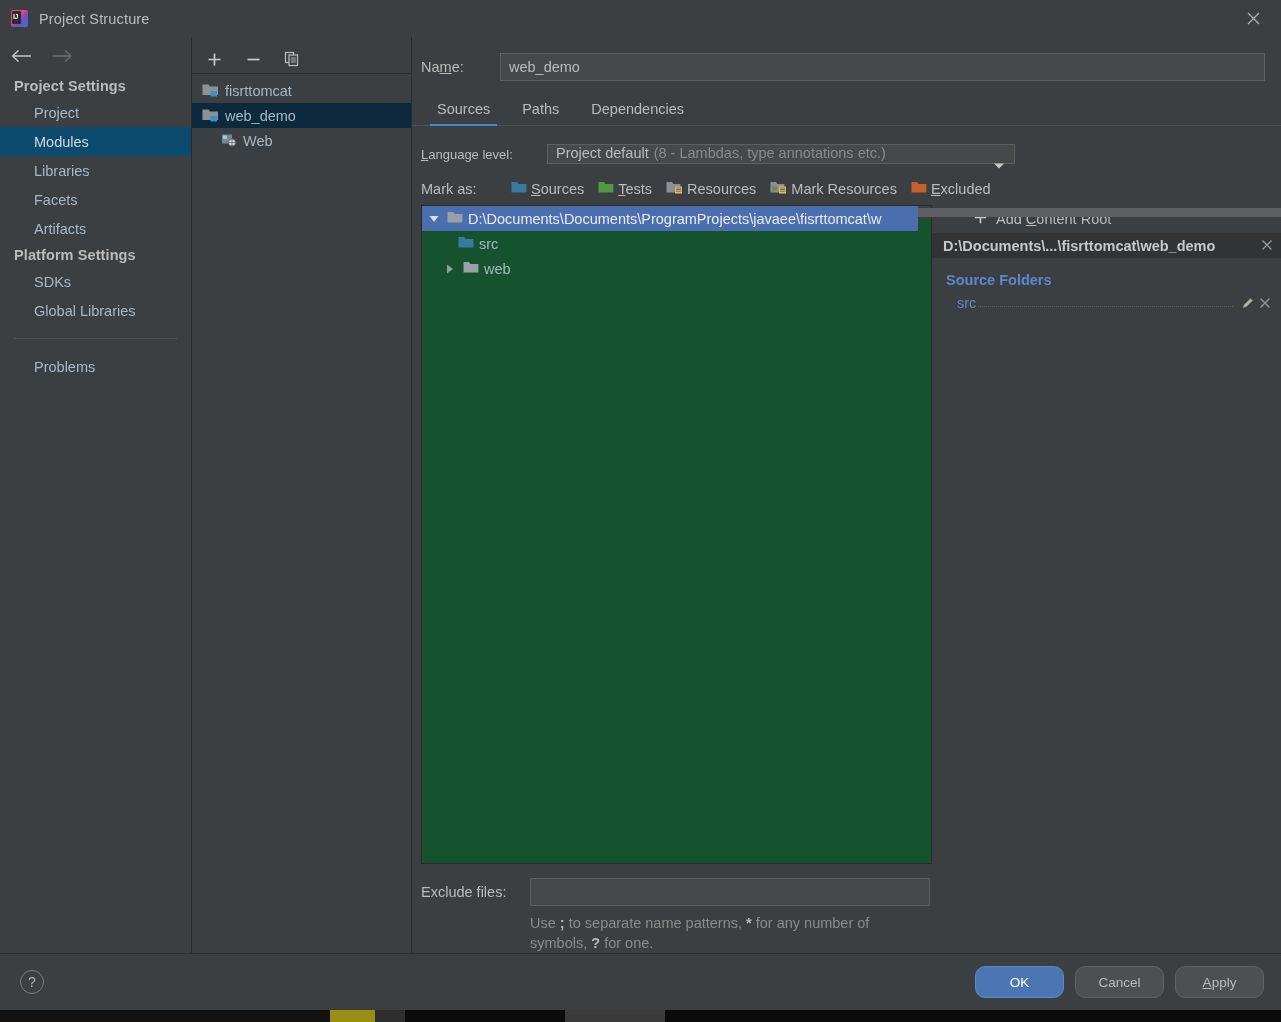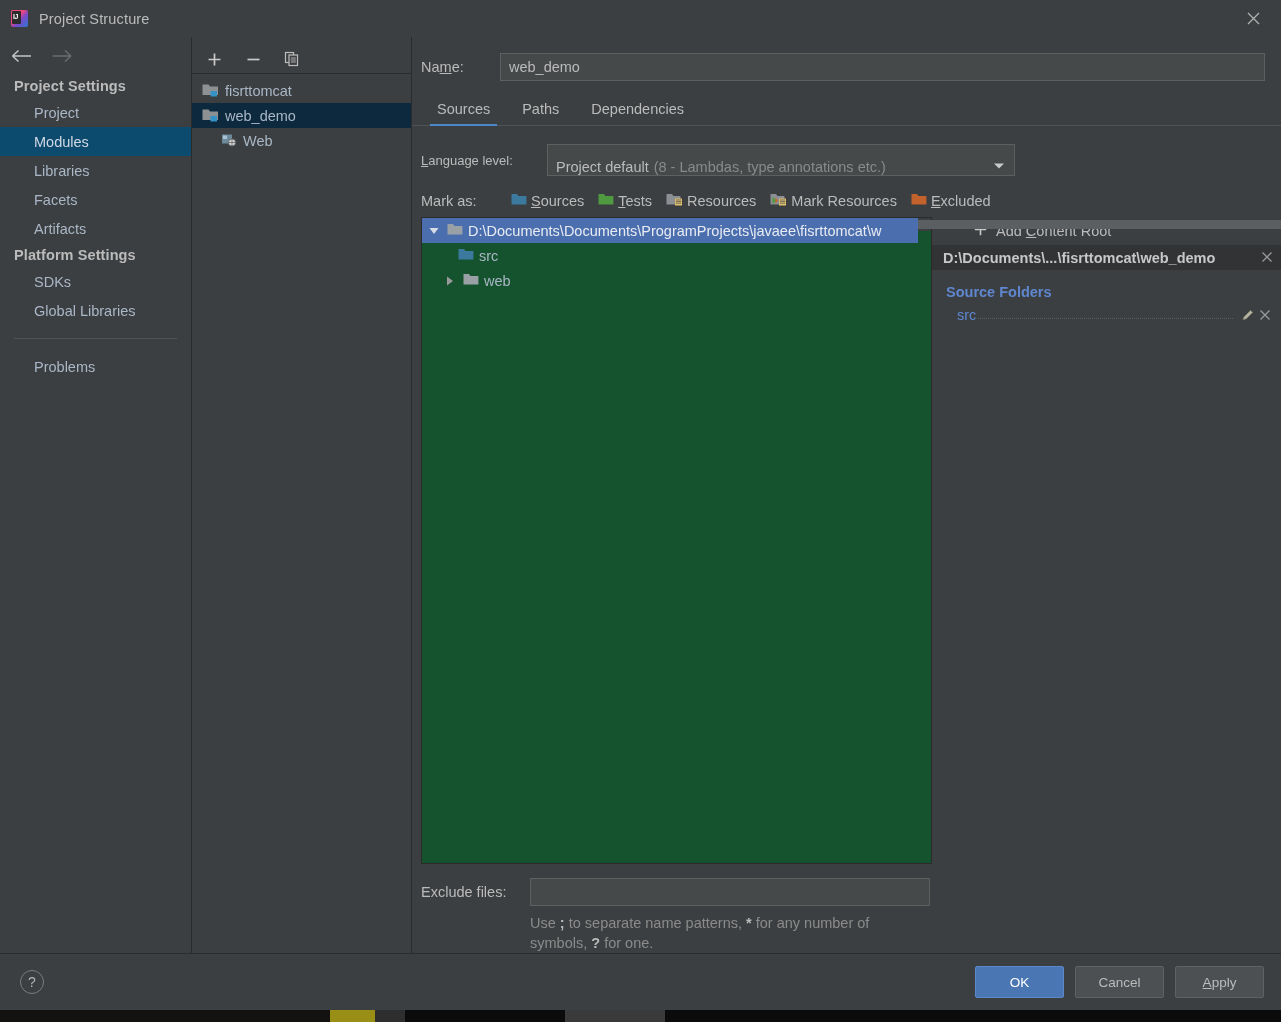--- a/index.html
+++ b/index.html
@@ -150,23 +150,23 @@
     left: 9px; right: 9px; bottom: -1px; height: 2px;
     background: #4a88c7;
   }
   .lang-row {
     display: flex; align-items: center;
     padding: 18px 16px 0 9px;
   }
   .lang-label { font-size: 13px; color: #bbbbbb; width: 126px; }
   .lang-label u { text-decoration: underline; }
   .combo {
-    flex: 1 1 auto; height: 32px; max-width: 468px;
+    flex: 1 1 auto; height: 20px; max-width: 468px;
     background: #45494a; border: 1px solid #5e6060;
-    display: flex; align-items: flex-end;
+    display: flex; align-items: flex-start;
     padding: 0 8px; cursor: pointer; position: relative;
   }
   .combo-txt { font-size: 14.5px; color: #bbbbbb; }
   .combo-sub { font-size: 14.5px; color: #8a8a8a; margin-left: 5px; }
   .combo-arrow { position: absolute; right: 9px; top: 11px; }
 
   
   .markrow {
     display: flex; align-items: center;
     padding: 16px 0 8px 9px; gap: 0;
@@ -269,21 +269,21 @@
     border: 1px solid #7a7d7f; color: #b4b4b4;
     display: flex; align-items: center; justify-content: center;
     font-size: 14px; cursor: pointer;
   }
   .btns { margin-left: auto; display: flex; gap: 11px; }
   .btn {
     min-width: 89px; height: 32px;
     border: 1px solid #5e6263; background: #4c5052;
     color: #bbbbbb; font-size: 13.5px;
     display: flex; align-items: center; justify-content: center;
-    cursor: pointer; border-radius: 2px;
+    cursor: pointer; border-radius: 10px;
     font-family: "Liberation Sans", sans-serif;
   }
   .btn.primary { background: #4a77b3; border-color: #5a88c8; color: #ffffff; }
   .btn u { text-decoration: underline; }
 
   
   .deskstrip {
     position: absolute; left: 0; top: 1010px;
     width: 1281px; height: 12px;
     background: #0b0b0b;

